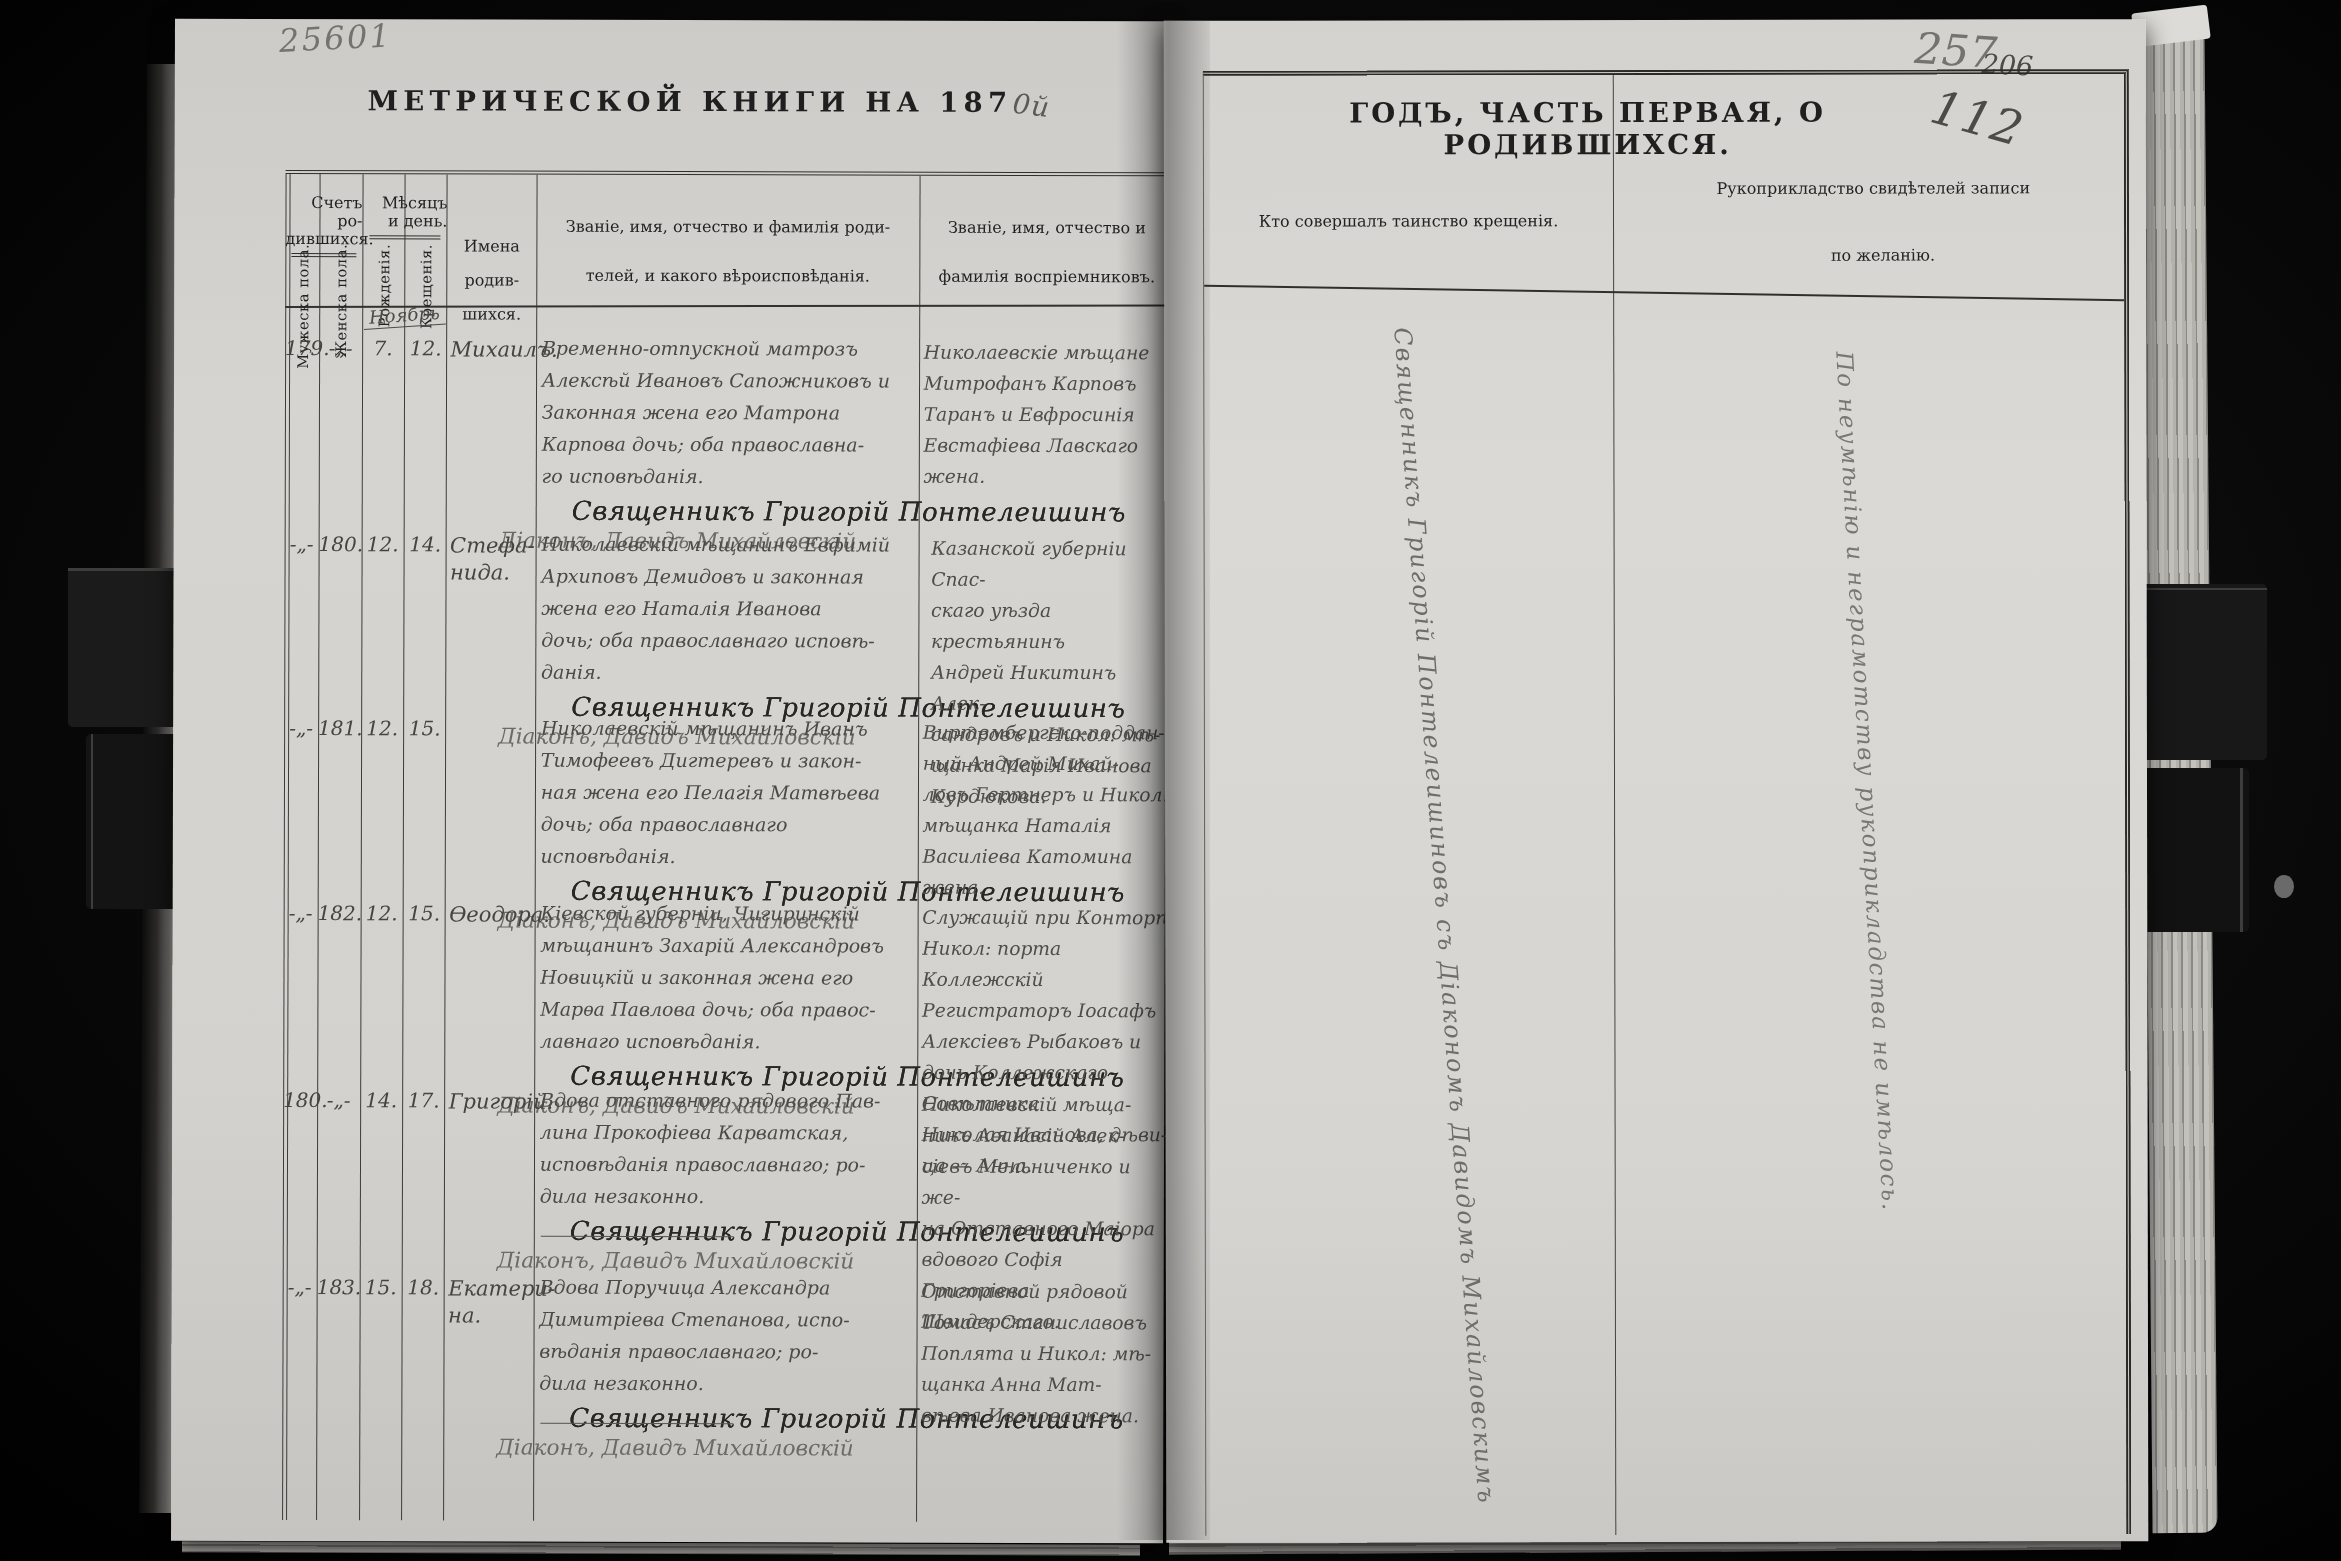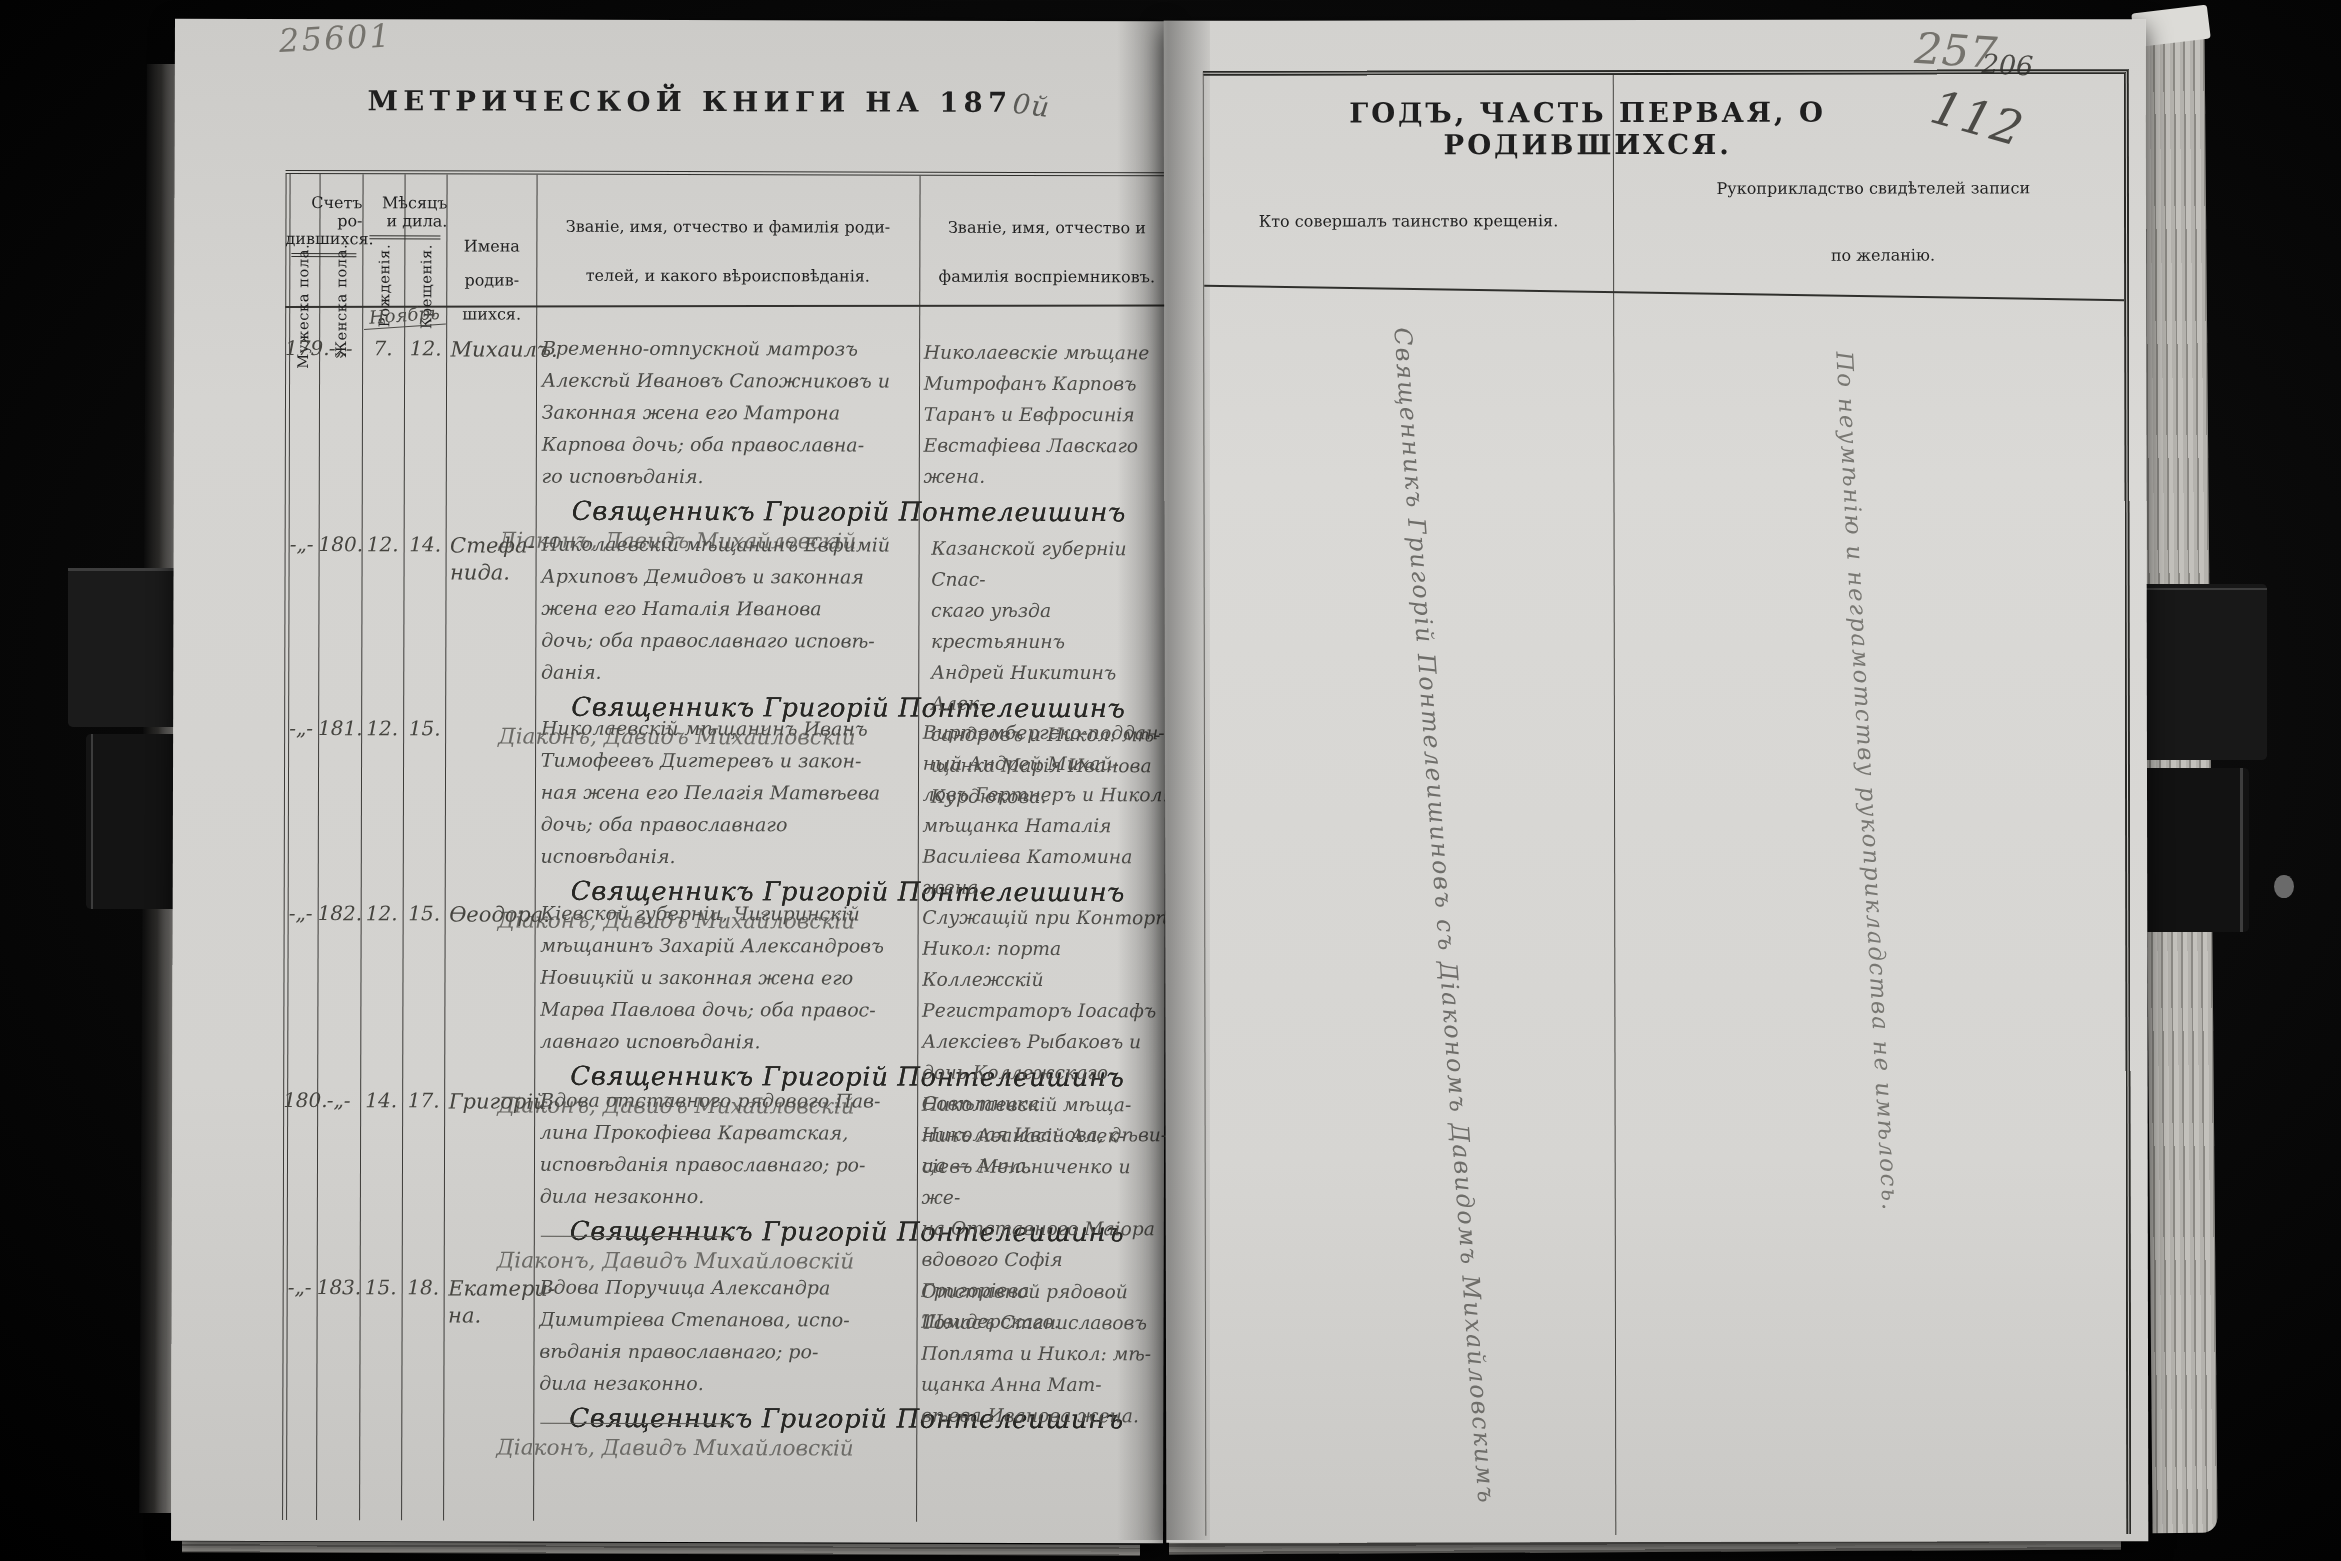--- a/index.html
+++ b/index.html
@@ -124,21 +124,21 @@
     <div class="vline" style="left:119px;"></div>
     <div class="vline" style="left:161px;"></div>
     <div class="vline" style="left:251px;"></div>
     <div class="vline" style="left:634px;"></div>
     <div class="vline heavy" style="left:886px;"></div>
     <div class="hline" style="left:0;width:889px;top:130px;transform:rotate(-.25deg);"></div>
 
     <div class="cell h-cell h-group" style="grid-area:1/1/2/3;"><span>Счетъ ро-
 дившихся.</span><span class="dbl"></span></div>
     <div class="cell h-cell h-group" style="grid-area:1/3/2/5;"><span>Мѣсяцъ
-и дила.</span><span class="dbl"></span></div>
+и день.</span><span class="dbl"></span></div>
     <div class="cell h-cell" style="grid-area:2/1/3/2;display:flex;">
         <span class="h-vert">Мужеска пола.</span>
       </div>
     <div class="cell h-cell" style="grid-area:2/2/3/3;display:flex;">
         <span class="h-vert">Женска пола.</span>
       </div>
     <div class="cell h-cell" style="grid-area:2/3/3/4;display:flex;">
         <span class="h-vert">Рожденія.</span>
       </div>
     <div class="cell h-cell" style="grid-area:2/4/3/5;display:flex;">

